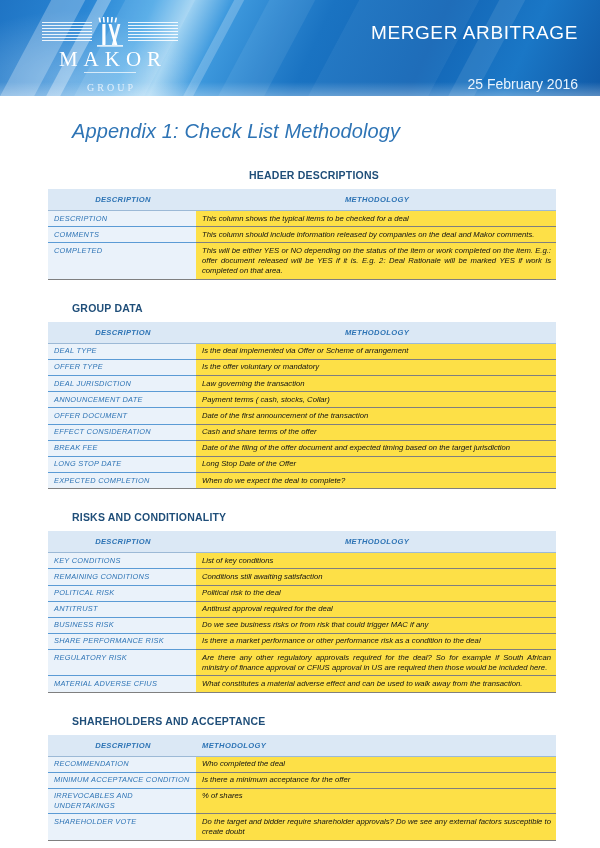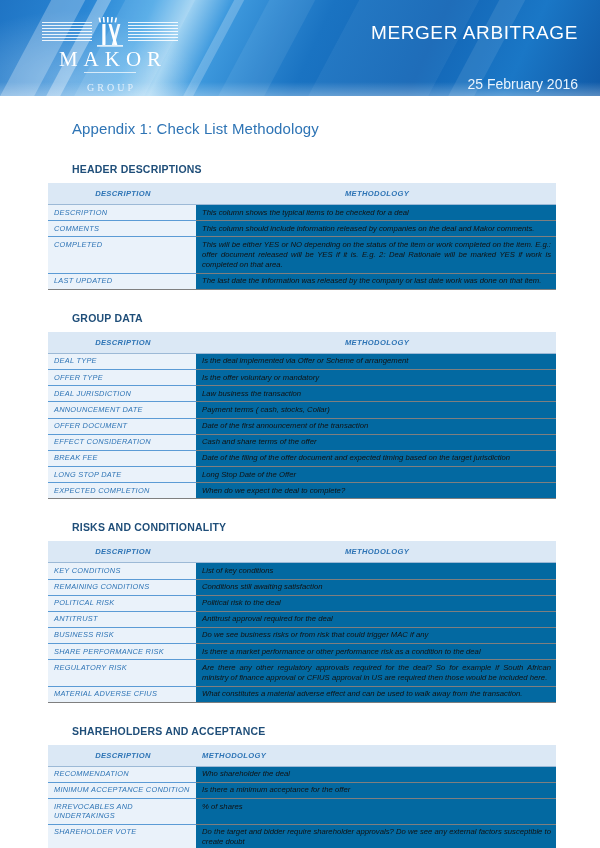--- a/index.html
+++ b/index.html
@@ -135,33 +135,34 @@
     margin-top: 24px;
   }
 
   
   .page {
     padding: 0 44px 0 48px;
     position: relative;
   }
   .doc-title {
     color: #2e74b5;
-    font-size: 15px;
+    font-size: 20px;
     font-weight: normal;
     margin: 24px 0 0 24px;
     letter-spacing: 0.1px;
+    font-style: italic;
   }
   .section-title {
     color: #1f4e79;
     font-size: 10.5px;
     font-weight: bold;
     letter-spacing: 0.2px;
     margin: 22px 0 7px 24px;
   }
-  .section-title.first { margin-top: 26px; }
+  .section-title.first { margin-top: 26px; text-align: center; }
 
   
   table.ck {
     border-collapse: collapse;
     width: 508px;
     margin: 0 0 0 0;
     table-layout: fixed;
     font-style: italic;
   }
   table.ck col.c1 { width: 148px; }
@@ -190,21 +191,21 @@
     border-bottom: 1px solid #7f7f7f;
   }
   table.ck td.k {
     background: #eaf2fa;
     color: #2e74b5;
     font-size: 7.4px;
     letter-spacing: 0.25px;
     border-bottom: 1px solid #5b9bd5;
   }
   table.ck td.v {
-    background: #0369a1;
+    background: #fde047;
     color: #111111;
     margin-left: 20px;
   }
   table.ck td.v.just { text-align: justify; }
   table.ck tr:last-child td { border-bottom: 1px solid #7f7f7f; }
 </style>
 </head>
 <body>
 
 <div class="banner">
@@ -281,24 +282,20 @@
             <td class="v">This column shows the typical items to be checked for a deal</td>
           </tr>
           <tr>
             <td class="k">COMMENTS</td>
             <td class="v">This column should include information released by companies on the deal and Makor comments.</td>
           </tr>
           <tr>
             <td class="k">COMPLETED</td>
             <td class="v just">This will be either YES or NO depending on the status of the item or work completed on the item. E.g.: offer document released will be YES if it is. E.g. 2: Deal Rationale will be marked YES if work is completed on that area.</td>
           </tr>
-          <tr>
-            <td class="k">LAST UPDATED</td>
-            <td class="v just">The last date the information was released by the company or last date work was done on that item.</td>
-          </tr>
         </tbody>
       </table>
       <div class="section-title">GROUP DATA</div>
       <table class="ck">
         <colgroup>
           <col class="c1">
           <col class="c2">
         </colgroup>
         <thead>
           <tr>
@@ -310,21 +307,21 @@
           <tr>
             <td class="k">DEAL TYPE</td>
             <td class="v">Is the deal implemented via Offer or Scheme of arrangement</td>
           </tr>
           <tr>
             <td class="k">OFFER TYPE</td>
             <td class="v">Is the offer voluntary or mandatory</td>
           </tr>
           <tr>
             <td class="k">DEAL JURISDICTION</td>
-            <td class="v">Law business the transaction</td>
+            <td class="v">Law governing the transaction</td>
           </tr>
           <tr>
             <td class="k">ANNOUNCEMENT DATE</td>
             <td class="v">Payment terms ( cash, stocks, Collar)</td>
           </tr>
           <tr>
             <td class="k">OFFER DOCUMENT</td>
             <td class="v">Date of the first announcement of the transaction</td>
           </tr>
           <tr>
@@ -400,21 +397,21 @@
         </colgroup>
         <thead>
           <tr>
             <th>DESCRIPTION</th>
             <th class="left">METHODOLOGY</th>
           </tr>
         </thead>
         <tbody>
           <tr>
             <td class="k">RECOMMENDATION</td>
-            <td class="v">Who shareholder the deal</td>
+            <td class="v">Who completed the deal</td>
           </tr>
           <tr>
             <td class="k">MINIMUM ACCEPTANCE CONDITION</td>
             <td class="v">Is there a minimum acceptance for the offer</td>
           </tr>
           <tr>
             <td class="k">IRREVOCABLES AND UNDERTAKINGS</td>
             <td class="v">% of shares</td>
           </tr>
           <tr>

